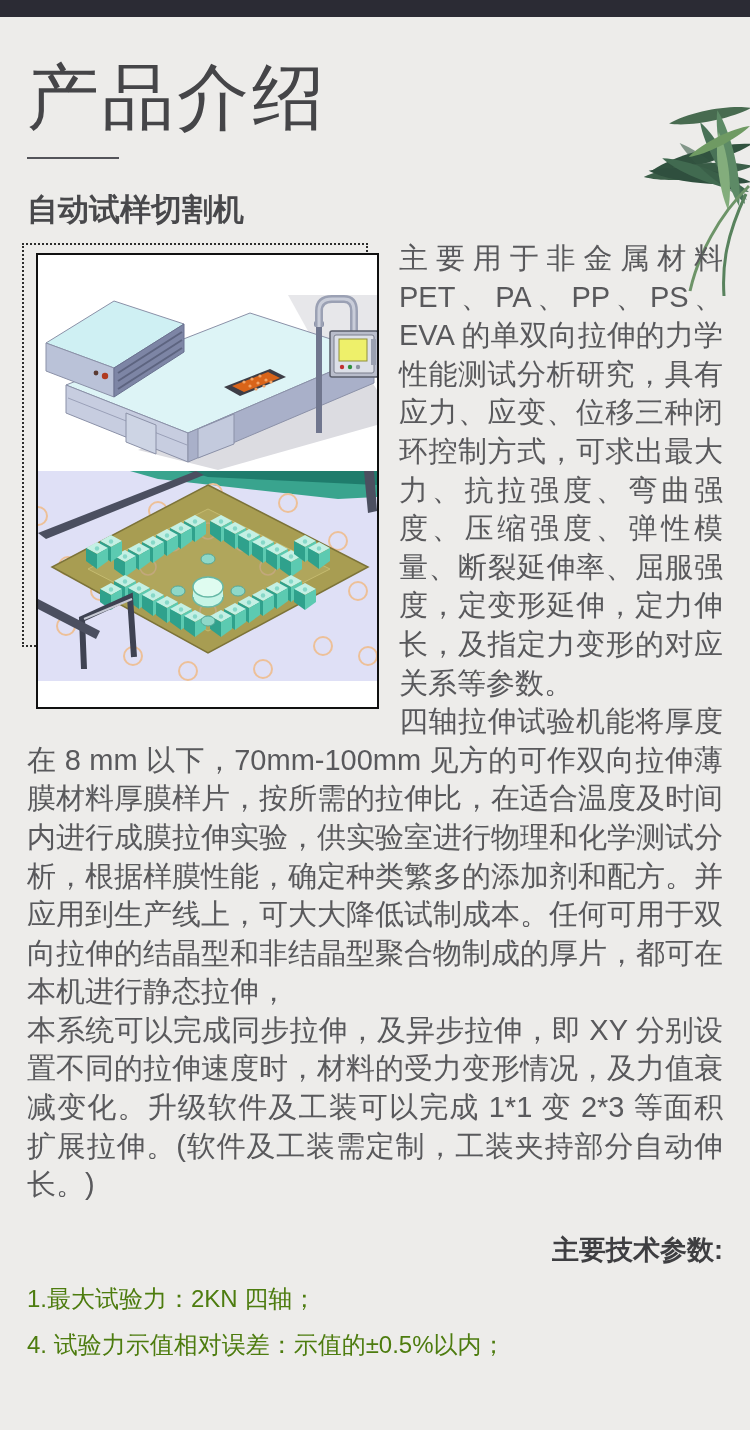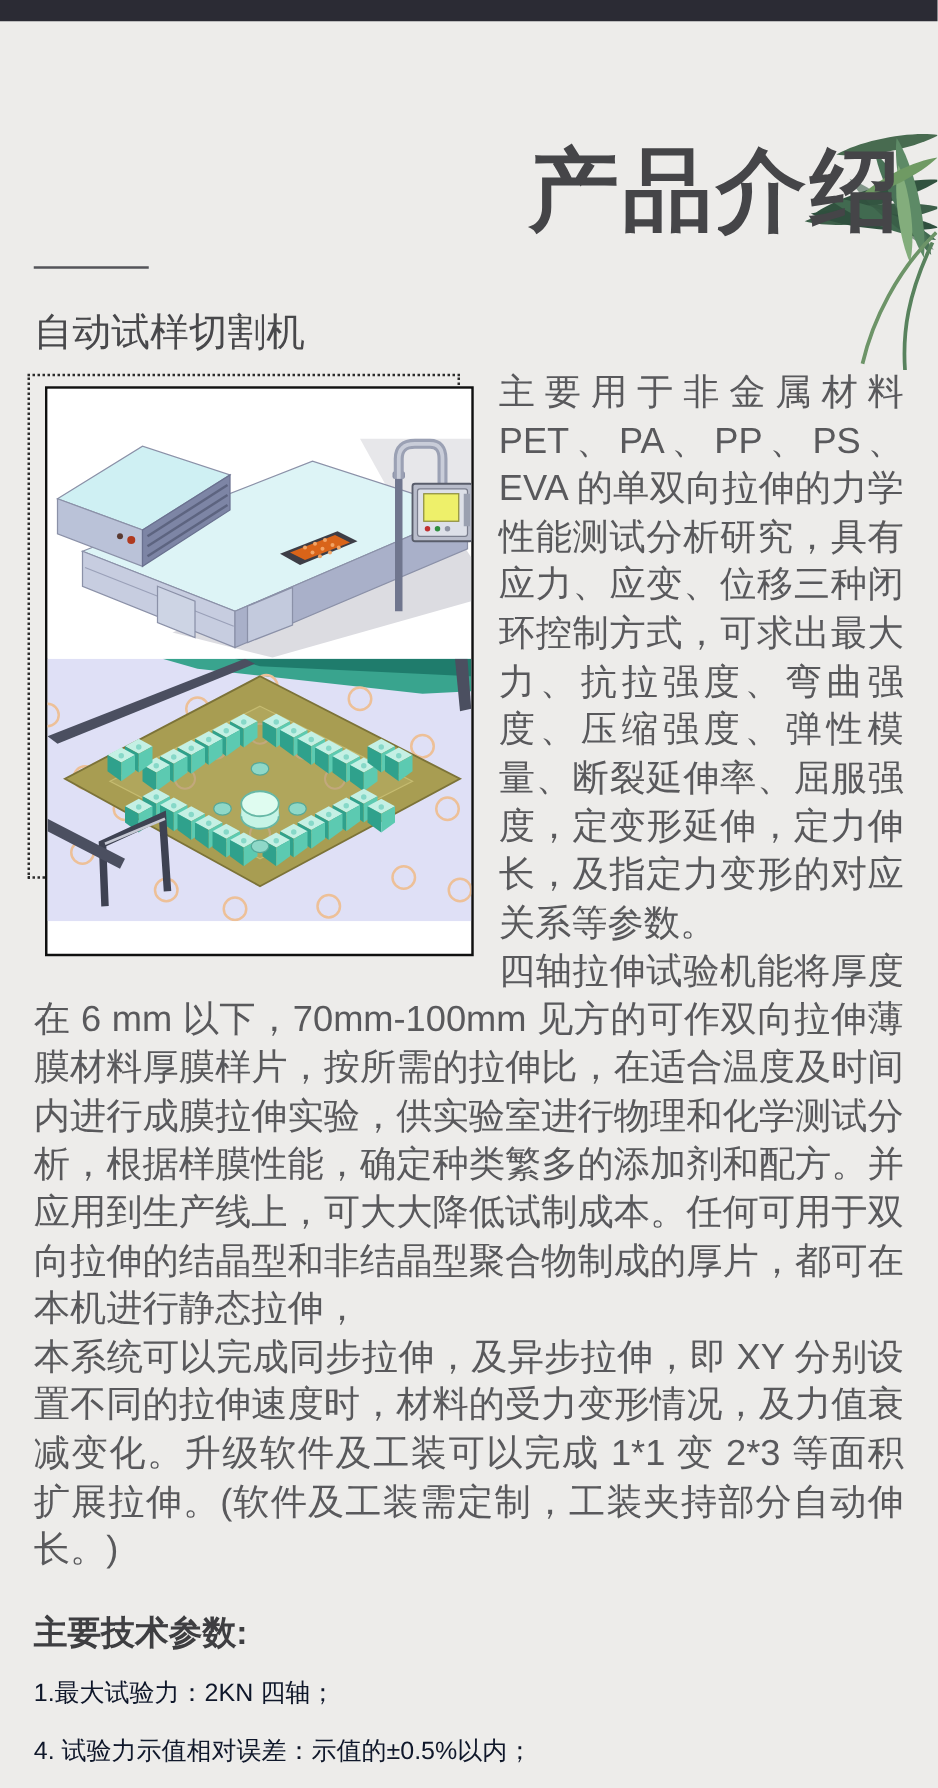--- a/index.html
+++ b/index.html
@@ -14,44 +14,43 @@
   .topbar {
     position: absolute; top: 0; left: 0;
     width: 750px; height: 17px;
     background: #2b2b34;
   }
   .content {
     position: absolute; top: 17px; left: 0;
     width: 750px; padding: 0 27px;
   }
   .page-title {
-    margin-top: 100px;
+    margin-top: 44px;
     font-size: 72px;
     line-height: 1.0;
-    font-weight: 700;
+    font-weight: 400;
     letter-spacing: 3px;
     color: #454548;
-    text-align: right;
   }
   .page-subtitle {
     margin-top: 14px;
     font-size: 31px;
     font-weight: 400;
     letter-spacing: 1px;
     color: #4a4a4d;
   }
   .title-divider {
     width: 92px; height: 0;
     border-top: 2px solid #54545a;
     margin-top: 24px;
   }
   .section-title {
     margin-top: 30px;
     font-size: 31px;
-    font-weight: 400;
+    font-weight: 700;
     color: #48484b;
   }
   .description {
     margin-top: 8px;
     font-size: 29px;
     line-height: 38.6px;
     color: #59595c;
     text-align: justify;
   }
   .figure-float {
@@ -77,26 +76,27 @@
     position: absolute; top: 86px; right: 0;
     width: 132px; height: 212px;
     overflow: hidden;
     pointer-events: none;
   }
   .specs { margin-top: 28px; }
   .specs-heading {
     font-size: 27px;
     font-weight: 700;
     color: #3e3e41;
+    text-align: right;
   }
   .specs-list { list-style: none; margin-top: 8px; }
   .specs-list li {
-    font-size: 20px;
+    font-size: 24px;
     line-height: 46px;
-    color: #0f172a;
+    color: #4d7c0f;
     white-space: nowrap;
   }
 </style>
 </head>
 <body>
 
 <div class="topbar"></div>
 
 <div class="leaf-wrap">
   <svg width="132" height="212" viewBox="0 0 132 212">
@@ -274,21 +274,21 @@
           <rect x="155" y="116" width="30" height="10" fill="#c6f4e6"></rect>
           <ellipse cx="170" cy="116" rx="15" ry="10" fill="#dffcf0" stroke="#67b8a6" stroke-width="1.5"></ellipse>
 
           <polyline points="46,198 44,148 92,126 96,186" stroke="#3e4252" stroke-width="6" fill="none"></polyline>
           <polyline points="46,148 94,128" stroke="#c6c9d4" stroke-width="2" fill="none"></polyline>
           <polygon points="0,128 62,160 58,168 0,138" fill="#4b4f60"></polygon>
         </svg>
       </div>
     </div>
     <p>主要用于非金属材料 PET、PA、PP、PS、EVA 的单双向拉伸的力学性能测试分析研究，具有应力、应变、位移三种闭环控制方式，可求出最大力、抗拉强度、弯曲强度、压缩强度、弹性模量、断裂延伸率、屈服强度，定变形延伸，定力伸长，及指定力变形的对应关系等参数。</p>
-    <p>四轴拉伸试验机能将厚度在 6 mm 以下，70mm-100mm 见方的可作双向拉伸薄膜材料厚膜样片，按所需的拉伸比，在适合温度及时间内进行成膜拉伸实验，供实验室进行物理和化学测试分析，根据样膜性能，确定种类繁多的添加剂和配方。并应用到生产线上，可大大降低试制成本。任何可用于双向拉伸的结晶型和非结晶型聚合物制成的厚片，都可在本机进行静态拉伸，</p>
+    <p>四轴拉伸试验机能将厚度在 8 mm 以下，70mm-100mm 见方的可作双向拉伸薄膜材料厚膜样片，按所需的拉伸比，在适合温度及时间内进行成膜拉伸实验，供实验室进行物理和化学测试分析，根据样膜性能，确定种类繁多的添加剂和配方。并应用到生产线上，可大大降低试制成本。任何可用于双向拉伸的结晶型和非结晶型聚合物制成的厚片，都可在本机进行静态拉伸，</p>
     <p>本系统可以完成同步拉伸，及异步拉伸，即 XY 分别设置不同的拉伸速度时，材料的受力变形情况，及力值衰减变化。升级软件及工装可以完成 1*1 变 2*3 等面积扩展拉伸。(软件及工装需定制，工装夹持部分自动伸长。)</p>
   </div>
 
   <div class="specs">
     <div class="specs-heading">主要技术参数:</div>
     <ul class="specs-list">
       <li>1.最大试验力：2KN 四轴；</li>
       <li>4. 试验力示值相对误差：示值的±0.5%以内；</li>
 
     </ul>

